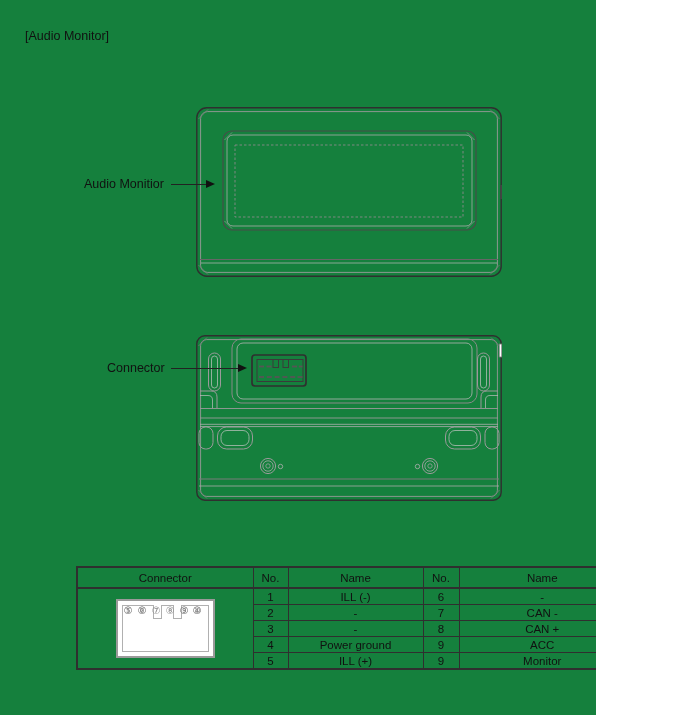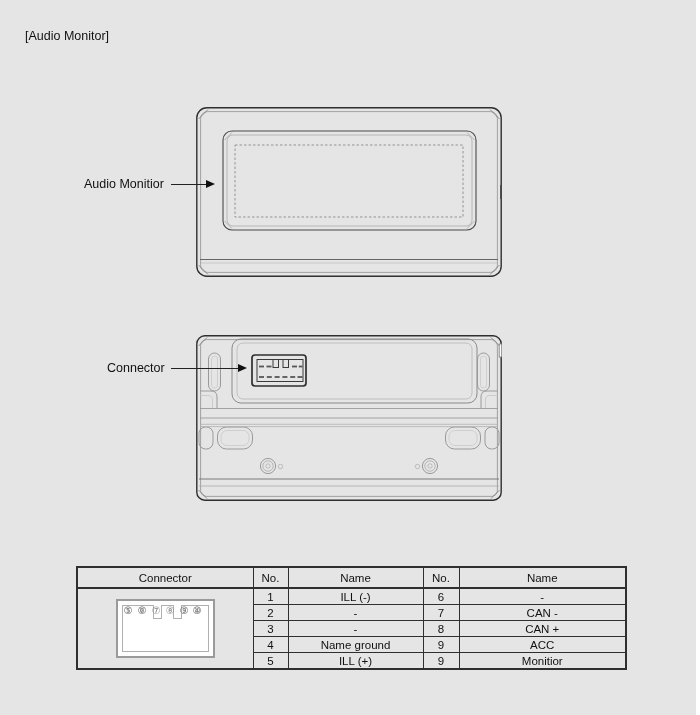--- a/index.html
+++ b/index.html
@@ -1,16 +1,16 @@
 <!DOCTYPE html>
 <html><head>
 <meta charset="utf-8">
 <style>
   html,body{margin:0;padding:0;background:#fff;}
-  .canvas{position:relative;width:696px;height:715px;background:#e5e5e5;overflow:hidden;
+  .canvas{position:relative;width:596px;height:715px;background:#15803d;overflow:hidden;
           font-family:"Liberation Sans","DejaVu Sans",sans-serif;color:#111;}
 
   .section-label{position:absolute;left:25px;top:29px;font-size:12.5px;color:#111;}
 
   .callout{position:absolute;display:flex;align-items:center;font-size:12.5px;color:#111;white-space:nowrap;z-index:5;}
   .arrow-line{display:inline-block;height:0;border-top:1.2px solid #222;}
   .arrow-head{width:0;height:0;border-top:4px solid transparent;border-bottom:4px solid transparent;border-left:9px solid #111;margin-left:-1px;}
   .callout-monitor{left:84px;top:177px;text-align:right;}
   .callout-monitor .arrow-line{width:36px;margin-left:7px;}
   .callout-connector{left:107px;top:361px;}
@@ -193,26 +193,26 @@
         <td>CAN -</td>
       </tr>
       <tr>
         <td>3</td>
         <td>-</td>
         <td>8</td>
         <td>CAN +</td>
       </tr>
       <tr>
         <td>4</td>
-        <td>Name ground</td>
+        <td>Power ground</td>
         <td>9</td>
         <td>ACC</td>
       </tr>
       <tr>
         <td>5</td>
         <td>ILL (+)</td>
         <td>9</td>
-        <td>Monitior</td>
+        <td>Monitor</td>
       </tr>
     </tbody>
   </table>
 
 </div>
 
 </body></html>

